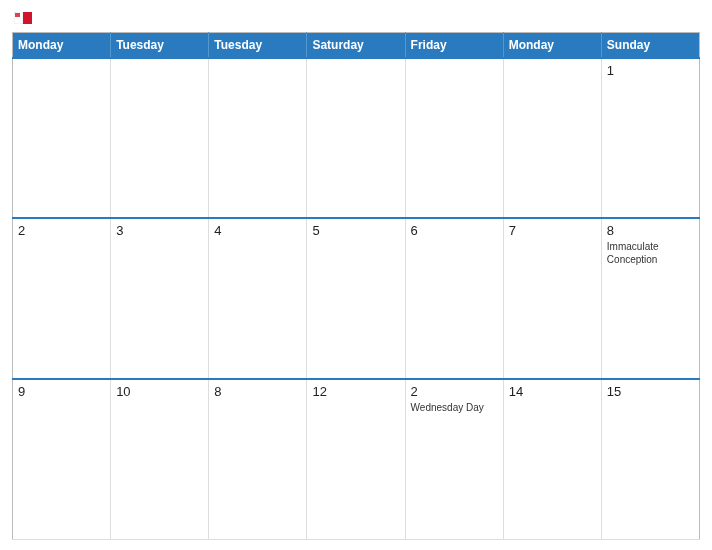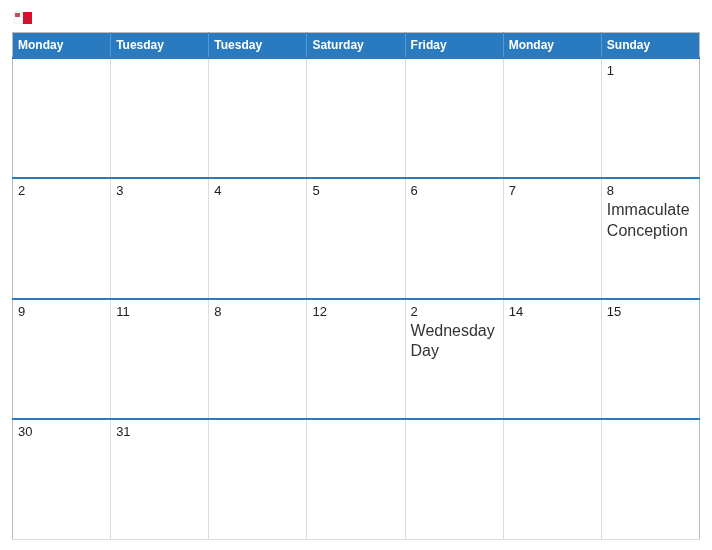--- a/index.html
+++ b/index.html
@@ -101,21 +101,21 @@
     }
     .calendar tbody tr td {
       border-bottom: 1px solid #ddd;
     }
     .date-num {
       font-size: 13px;
       display: block;
       margin-bottom: 2px;
     }
     .holiday {
-      font-size: 16px;
+      font-size: 10px;
       color: #333;
       display: block;
       line-height: 1.3;
     }
     .empty {
       background: #fff;
     }
     .last-row td {
       border-bottom: none;
     }
@@ -186,47 +186,34 @@
           <td>
             <span class="date-num">8</span>
             <span class="holiday">Immaculate Conception</span>
           </td>
         </tr>
         <tr>
           <td>
             <span class="date-num">9</span>
           </td>
           <td>
-            <span class="date-num">11</span>
+            <span class="date-num">10</span>
           </td>
           <td>
             <span class="date-num">8</span>
           </td>
           <td>
             <span class="date-num">12</span>
           </td>
           <td>
             <span class="date-num">2</span>
             <span class="holiday">Wednesday Day</span>
           </td>
           <td>
             <span class="date-num">14</span>
           </td>
           <td>
             <span class="date-num">15</span>
           </td>
-        </tr>
-        <tr class="last-row">
-          <td>
-            <span class="date-num">30</span>
-          </td>
-          <td>
-            <span class="date-num">31</span>
-          </td>
-          <td class="empty"></td>
-          <td class="empty"></td>
-          <td class="empty"></td>
-          <td class="empty"></td>
-          <td class="empty"></td>
         </tr>
       </tbody>
   </table>
 </div>
 
 </body></html>

